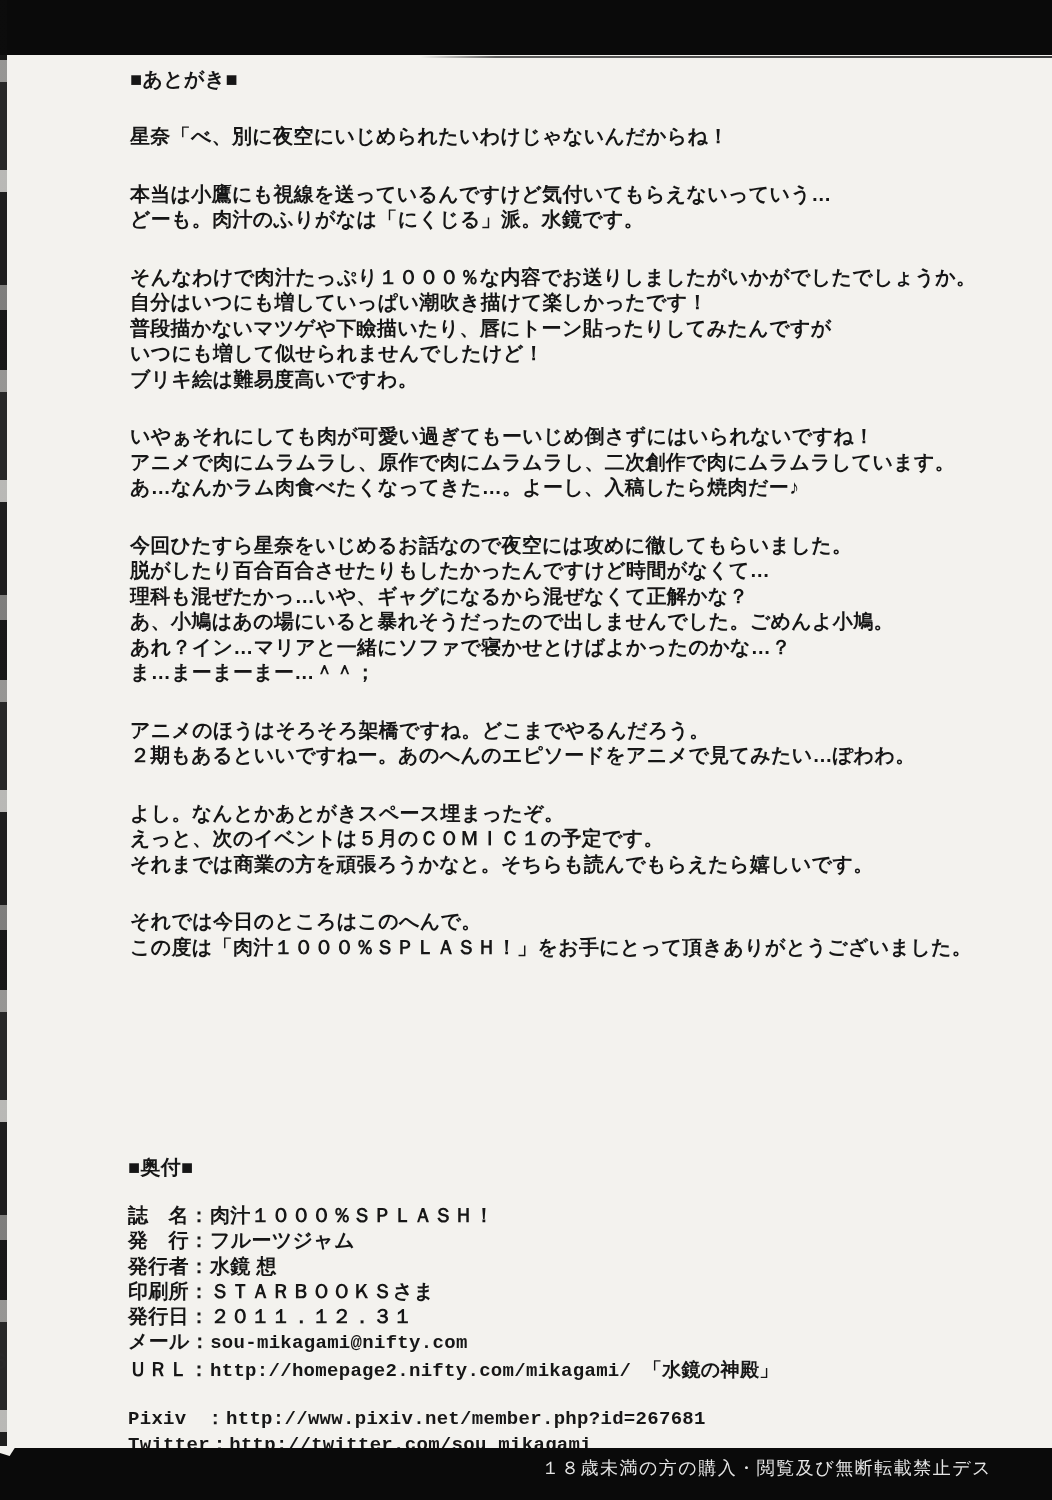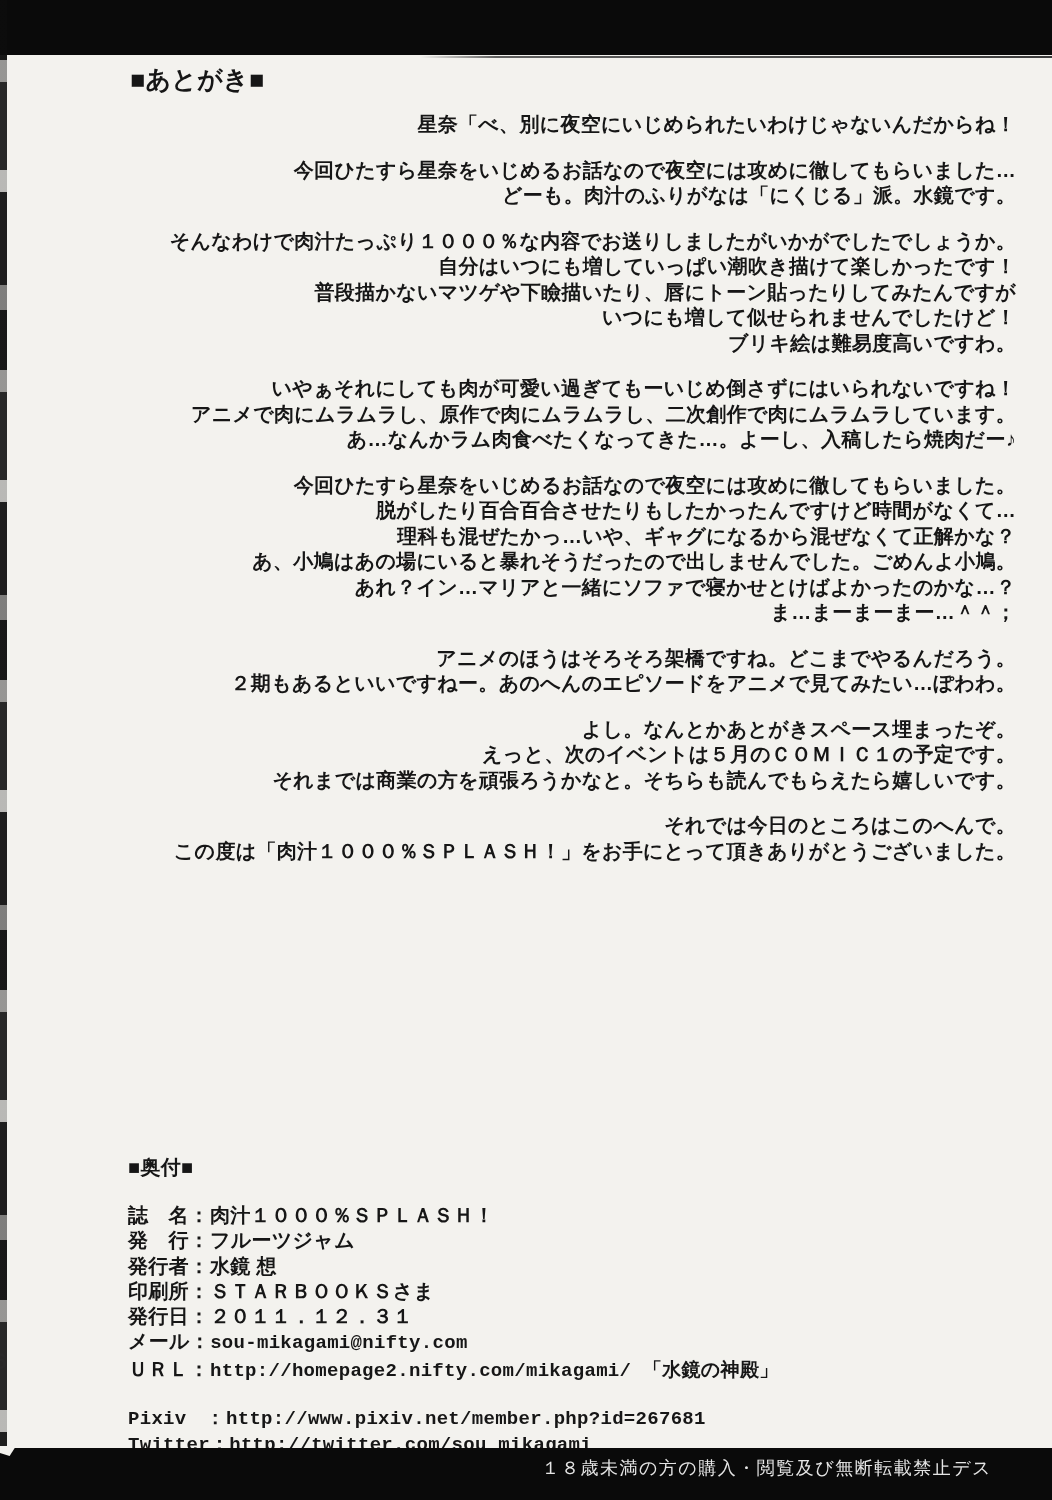--- a/index.html
+++ b/index.html
@@ -23,22 +23,22 @@
       rgba(12,12,12,.92) 192px 285px, rgba(12,12,12,.5) 285px 310px);}
   .bottom-bar{position:absolute;left:0;bottom:0;width:100%;height:52px;background:#0a0a0a;}
   .bottom-bar .notch{position:absolute;left:0;top:-2px;width:16px;height:10px;background:#f3f2ee;
     clip-path:polygon(0 0,100% 0,60% 100%,0 70%);}
   .footer-text{text-align:right;padding:8px 60px 0 0;color:#e5e5e5;
     font-size:18px;letter-spacing:1.5px;font-weight:500;}
 
   
   .afterword{position:absolute;top:66px;left:130px;right:36px;
     font-size:20px;line-height:25.5px;font-weight:600;letter-spacing:.3px;}
-  .afterword .heading{font-size:25px;line-height:26px;margin:0;font-weight:700;}
-  .para{margin-top:20px;text-align:right;}
+  .afterword .heading{font-size:20px;line-height:26px;margin:0;font-weight:700;}
+  .para{margin-top:32px;}
   .ln{white-space:nowrap;}
 
   
   .colophon{position:absolute;top:1154px;left:128px;
     font-size:20px;line-height:25.3px;font-weight:600;letter-spacing:.3px;}
   .colophon .heading{font-size:20px;line-height:26px;margin:0 0 23px 0;font-weight:700;}
   .row{white-space:nowrap;}
   .lbl{display:inline-block;min-width:82px;}
   .mono{font-family:"Liberation Mono","DejaVu Sans Mono",monospace;font-size:19px;font-weight:700;}
   .links{margin-top:22px;}
@@ -58,21 +58,21 @@
   <div class="left-edge"></div>
 
   <div class="afterword">
     <div class="heading">■あとがき■</div>
 
     <div class="para">
       <div class="ln">星奈「べ、別に夜空にいじめられたいわけじゃないんだからね！</div>
     </div>
 
     <div class="para">
-      <div class="ln">今回ひたすら星奈をいじめるお話なので夜空には攻めに徹してもらいました…</div>
+      <div class="ln">本当は小鷹にも視線を送っているんですけど気付いてもらえないっていう…</div>
       <div class="ln">どーも。肉汁のふりがなは「にくじる」派。水鏡です。</div>
     </div>
 
     <div class="para">
       <div class="ln">そんなわけで肉汁たっぷり１０００％な内容でお送りしましたがいかがでしたでしょうか。</div>
       <div class="ln">自分はいつにも増していっぱい潮吹き描けて楽しかったです！</div>
       <div class="ln">普段描かないマツゲや下瞼描いたり、唇にトーン貼ったりしてみたんですが</div>
       <div class="ln">いつにも増して似せられませんでしたけど！</div>
       <div class="ln">ブリキ絵は難易度高いですわ。</div>
     </div>

